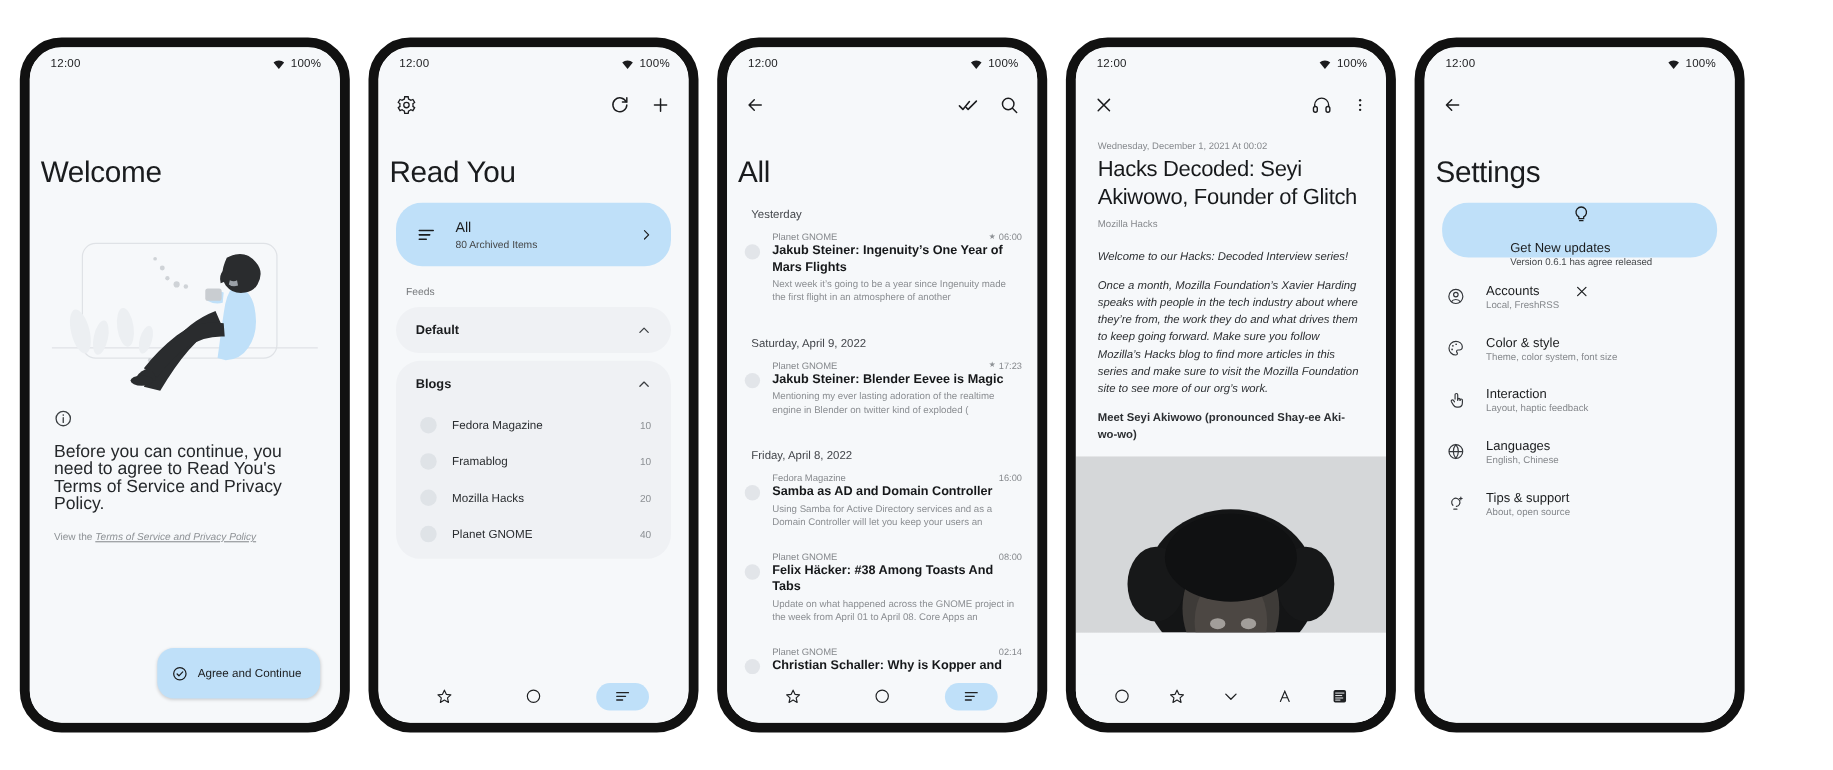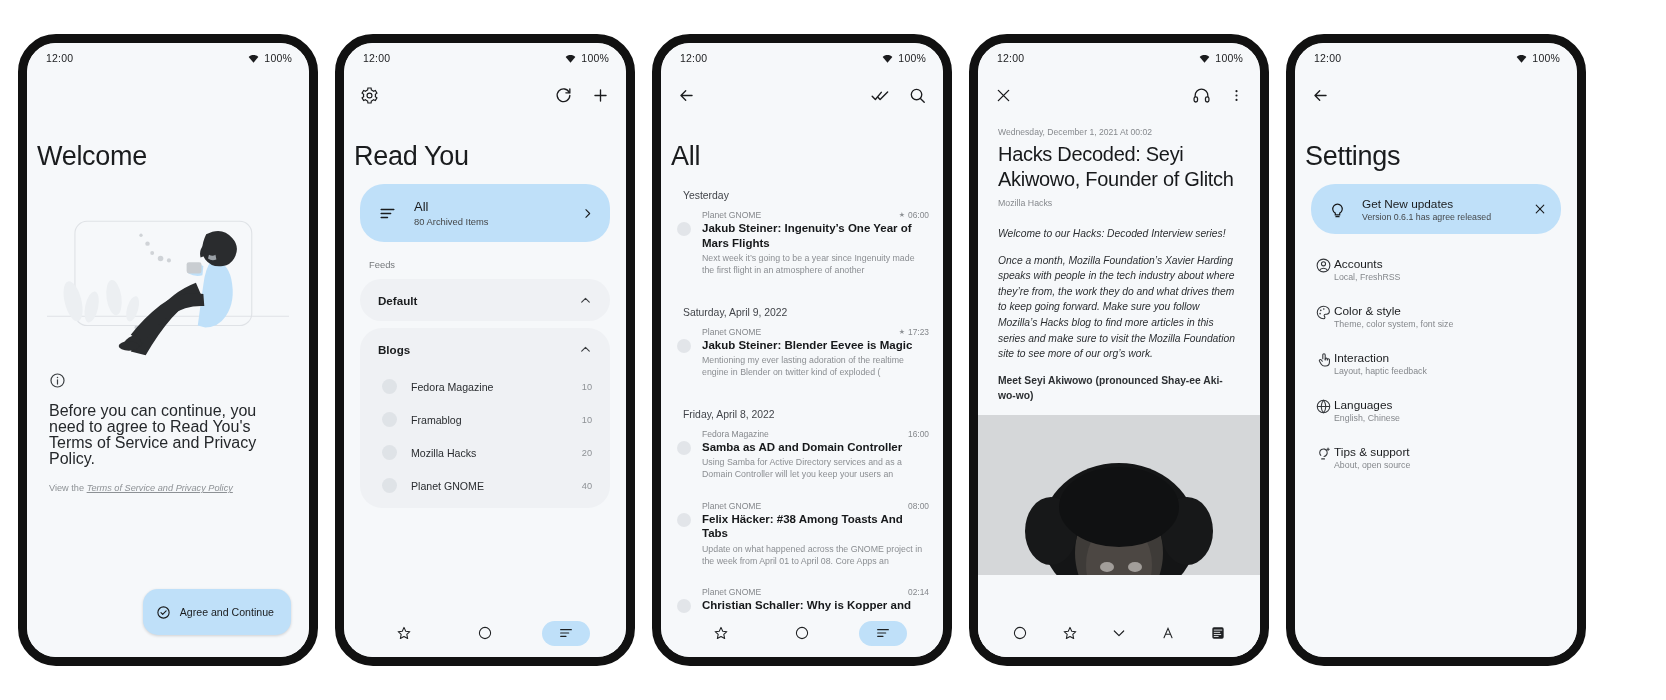--- a/index.html
+++ b/index.html
@@ -239,26 +239,27 @@
   .update-card {
     margin: 0 16px;
     background: #bfe0f9;
     border-radius: 24px;
     height: 50px;
     display: flex;
     align-items: center;
     gap: 15px;
     padding: 0 14px 0 17px;
     cursor: pointer;
+    flex-direction: column;
   }
   .update-card .txt { flex: 1 1 auto; }
   .update-card .t1 { font-size: 11.8px; color:#1a1c1e; }
   .update-card .t2 { font-size: 8.8px; color:#45484b; margin-top: 1px; }
   .set-row {
-    display: flex; gap: 2px;
+    display: flex; align-items: center; gap: 19px;
     padding: 11px 18px 11px 20px;
     cursor: pointer;
   }
   .set-row .ic { width: 17px; height: 17px; flex: 0 0 auto; color:#33363a; }
   .set-t1 { font-size: 11.8px; color:#1a1c1e; line-height: 14px; }
   .set-t2 { font-size: 8.8px; color:#85888c; margin-top: 1px; }
   .spacer-top { height: 10px; }
 </style>
 </head>
 <body>

